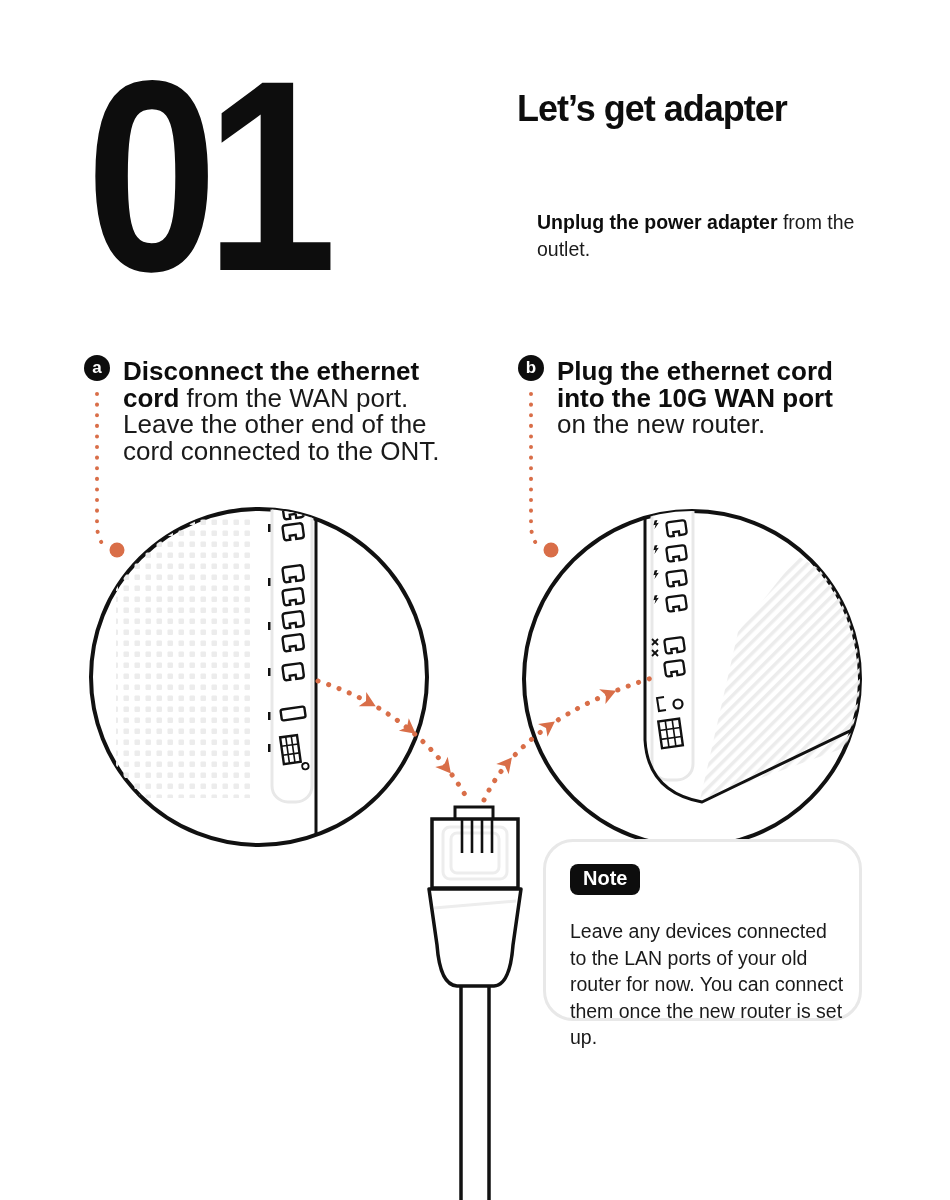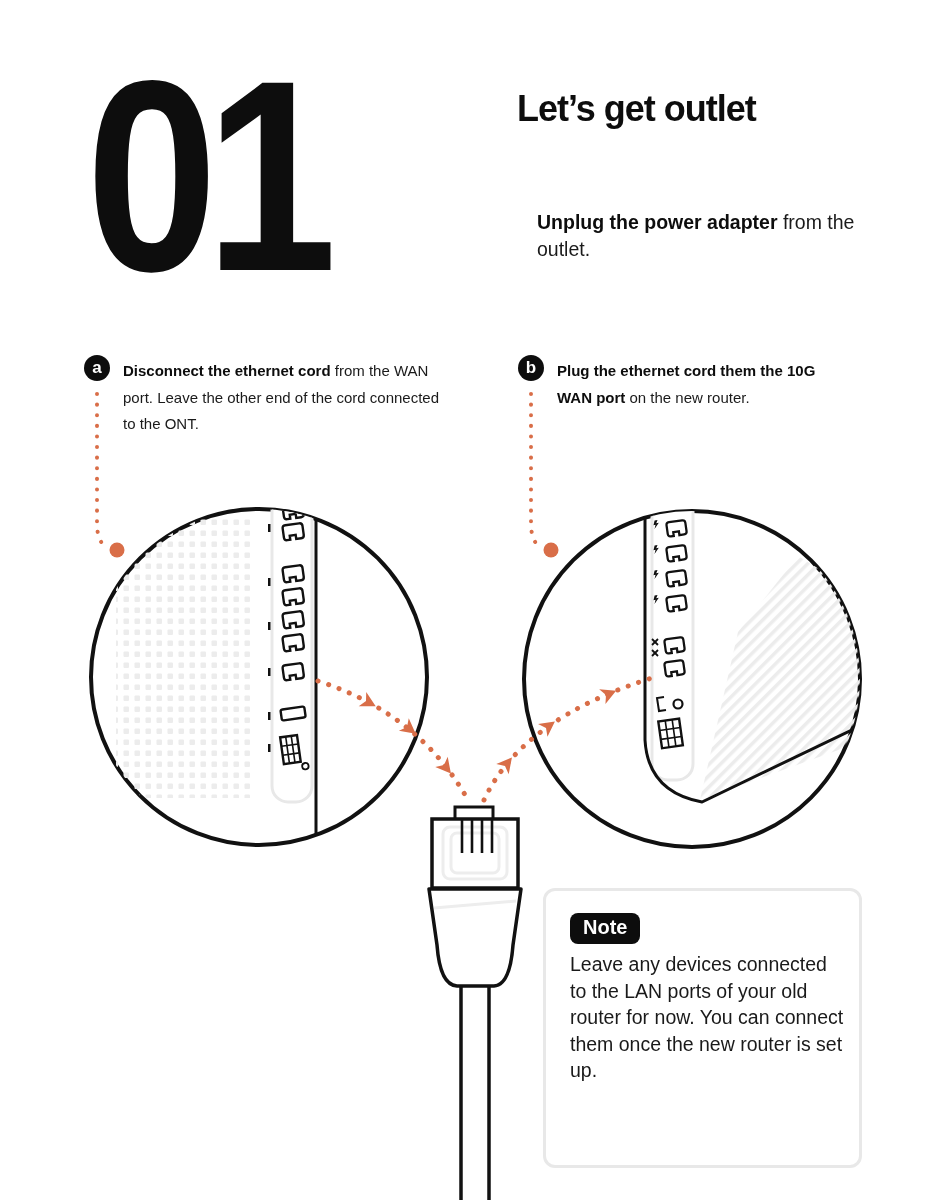--- a/index.html
+++ b/index.html
@@ -34,38 +34,38 @@
   b, strong { font-weight:800; color:#0d0d0d; }
   .step-badge {
     position:absolute; width:26px; height:26px; border-radius:50%;
     background:#0d0d0d; color:#ffffff;
     font-size:17px; font-weight:800;
     display:flex; align-items:center; justify-content:center;
   }
   #badge-a { left:84px; top:355px; }
   #badge-b { left:518px; top:355px; }
   .step-text {
-    position:absolute; font-size:15px; line-height:26.5px; color:#1a1a1a;
+    position:absolute; font-size:26px; line-height:26.5px; color:#1a1a1a;
   }
   #step-a-text { left:123px; top:358px; width:318px; }
   #step-b-text { left:557px; top:358px; width:282px; }
   .note-box {
-    position:absolute; left:543px; top:888px;
-    width:319px; height:280px;
-    border:3px solid #e8e8e8; border-radius:12px;
+    position:absolute; left:543px; top:839px;
+    width:319px; height:182px;
+    border:3px solid #e8e8e8; border-radius:30px;
     padding:22px 24px;
     background:#ffffff;
   }
   .note-badge {
     display:inline-block; background:#0d0d0d; color:#ffffff;
     font-size:20px; font-weight:800;
     padding:3px 13px 5px 13px; border-radius:8px;
   }
   .note-text {
-    margin-top:7px; font-size:19.5px; line-height:26.5px; width:276px; color:#1a1a1a;
+    margin-top:23px; font-size:19.5px; line-height:26.5px; width:276px; color:#1a1a1a;
   }
   .art { position:absolute; left:0; top:0; }
 </style>
 </head>
 <body>
 
 <div class="page">
 
   <svg class="art" width="950" height="1200" viewBox="0 0 950 1200">
     <defs>
@@ -200,28 +200,28 @@
       </g>
       <path d="M429,889 L521,889 L513,945 Q510,985 494,986 L457,986 Q440,985 437,945 Z" fill="#ffffff" stroke="#111111" stroke-width="3.5" stroke-linejoin="round"></path>
       <line x1="434" y1="908" x2="516" y2="901" stroke="#EDEDED" stroke-width="3"></line>
       <line x1="461" y1="986" x2="461" y2="1200" stroke="#111111" stroke-width="3.5"></line>
       <line x1="489" y1="986" x2="489" y2="1200" stroke="#111111" stroke-width="3.5"></line>
     </g>
   </svg>
 
   <div class="big-number">01</div>
 
-  <h1 class="title">Let’s get outlet</h1>
+  <h1 class="title">Let’s get adapter</h1>
 
   <p class="intro-2"><strong>Unplug the power adapter</strong><span> from the outlet.</span></p>
 
   <div class="step-badge" id="badge-a">a</div>
   <p class="step-text" id="step-a-text"><strong>Disconnect the ethernet cord</strong><span> from the WAN port. Leave the other end of the cord connected to the ONT.</span></p>
 
   <div class="step-badge" id="badge-b">b</div>
-  <p class="step-text" id="step-b-text"><strong>Plug the ethernet cord them the 10G WAN port</strong><span> on the new router.</span></p>
+  <p class="step-text" id="step-b-text"><strong>Plug the ethernet cord into the 10G WAN port</strong><span> on the new router.</span></p>
 
   <div class="note-box">
     <span class="note-badge">Note</span>
     <p class="note-text">Leave any devices connected to the LAN ports of your old router for now. You can connect them once the new router is set up.</p>
   </div>
 
 </div>
 
 </body></html>

